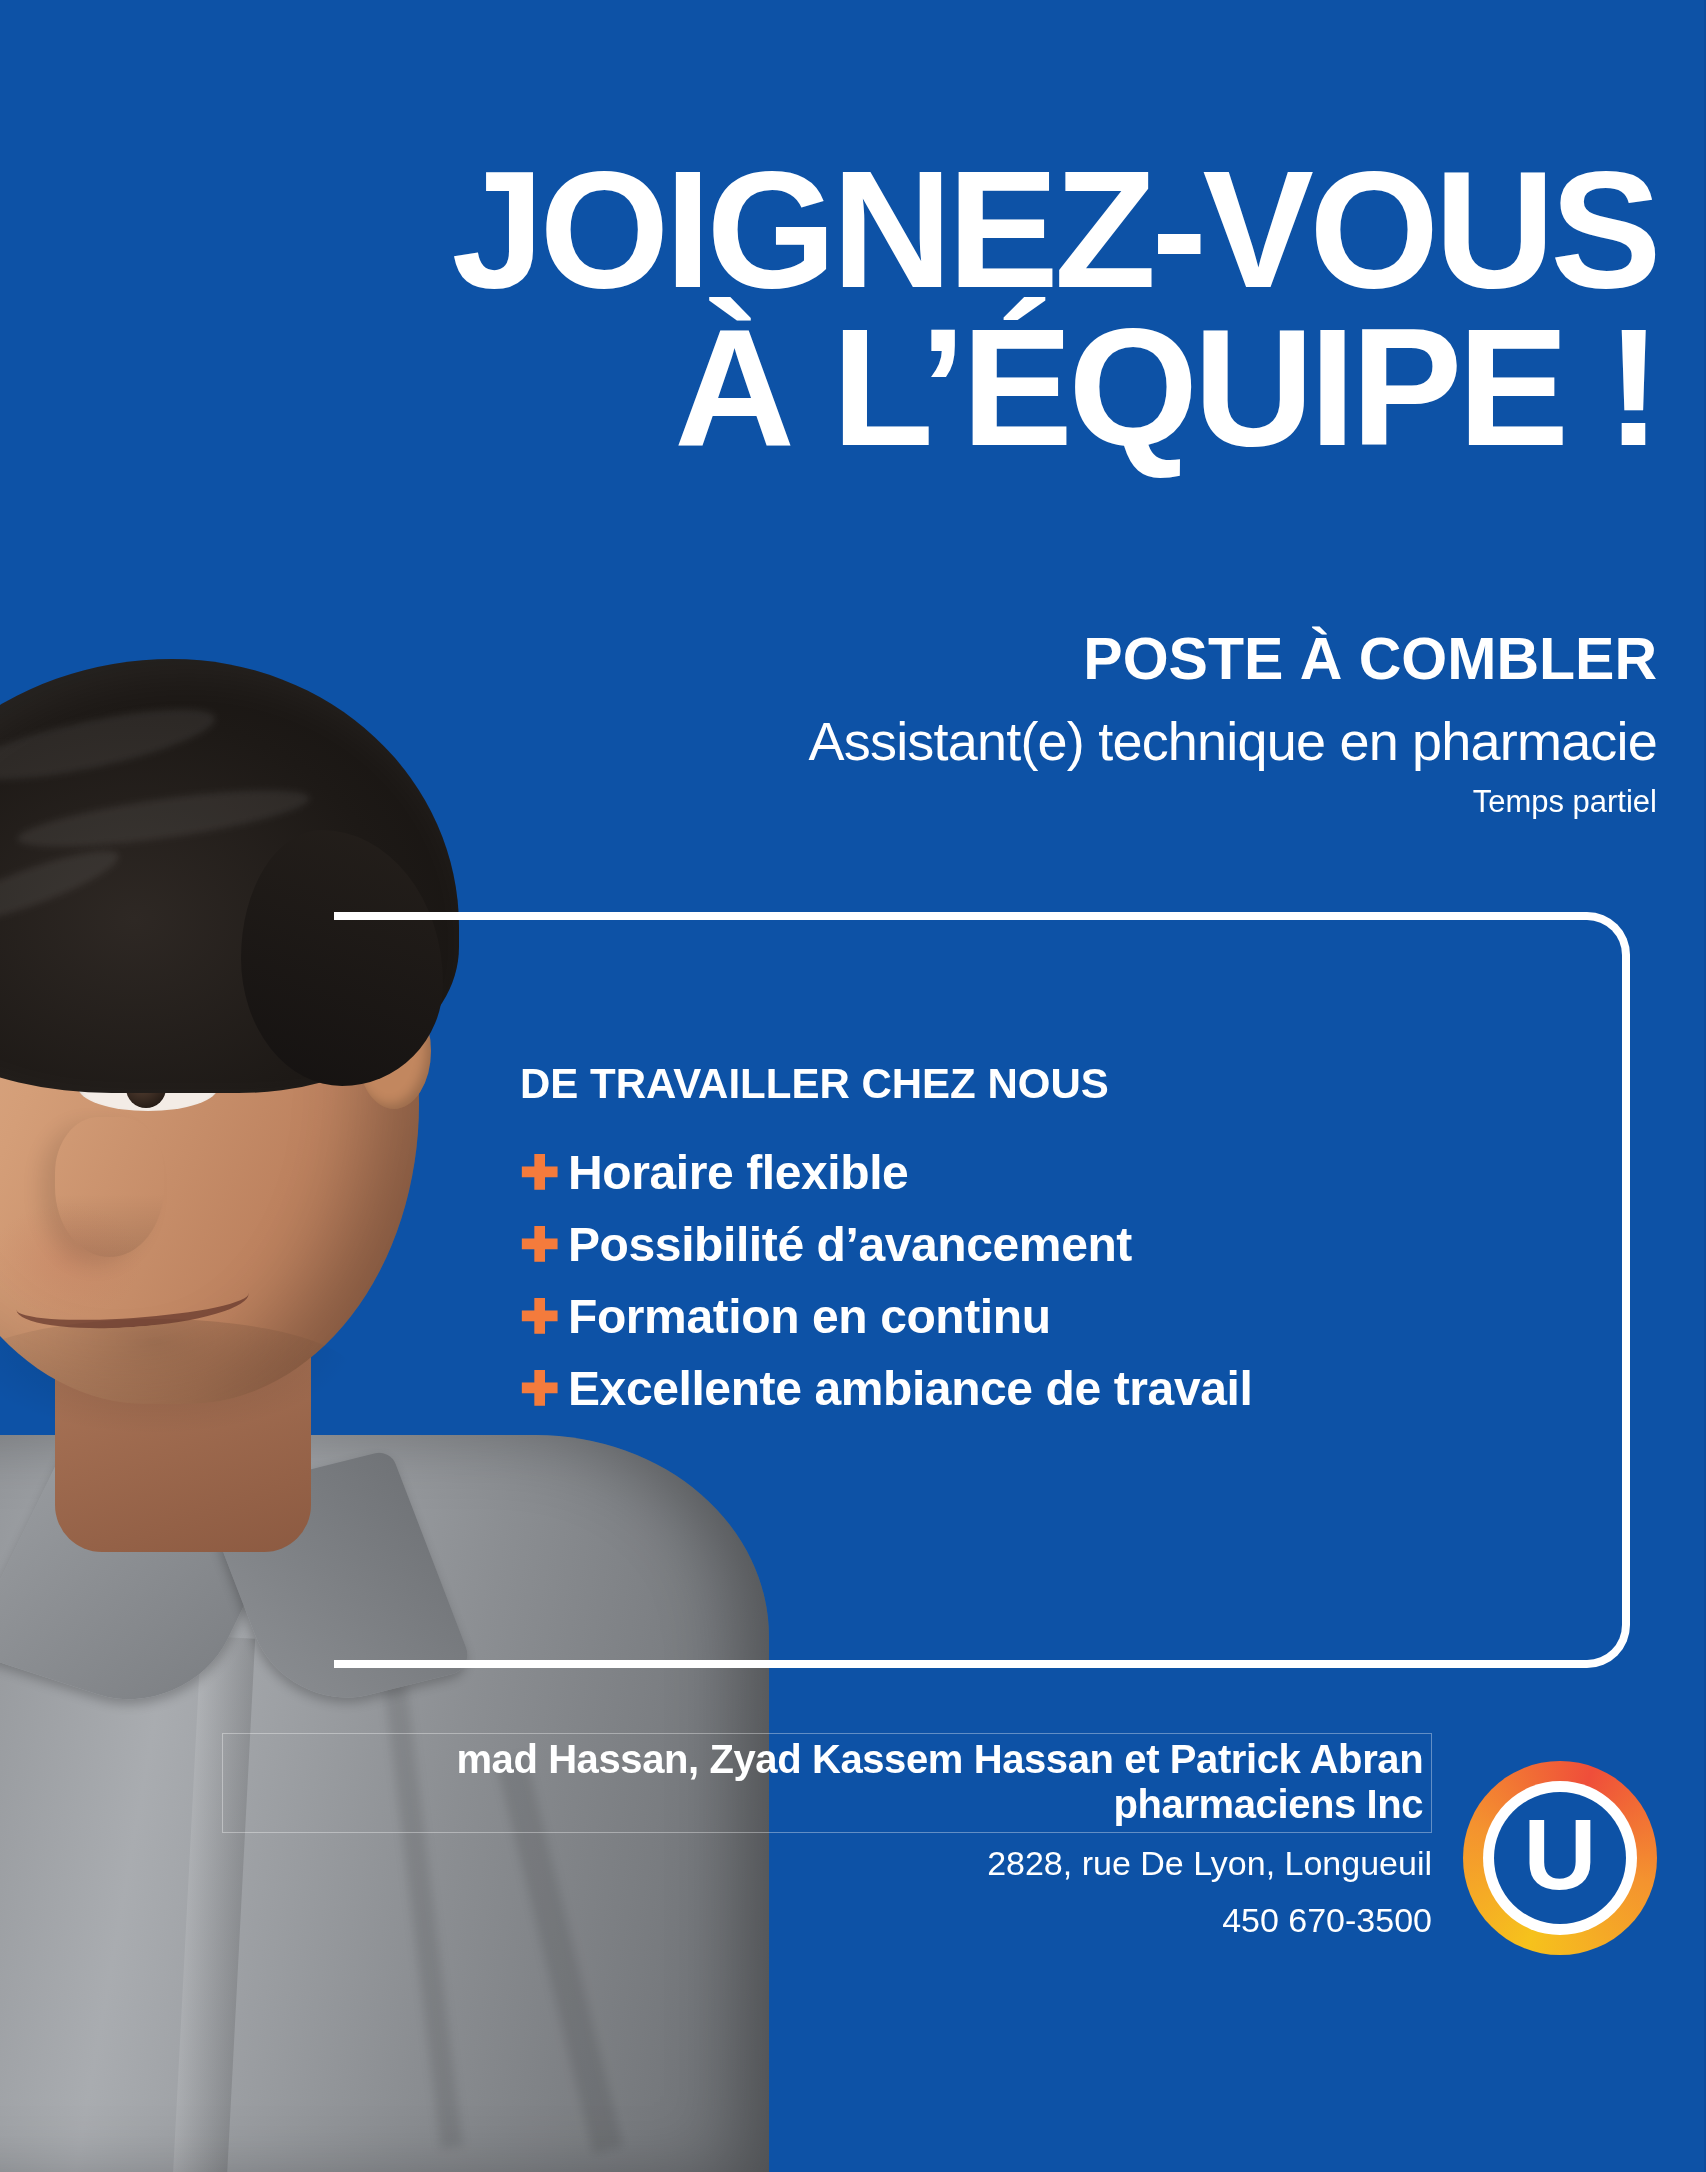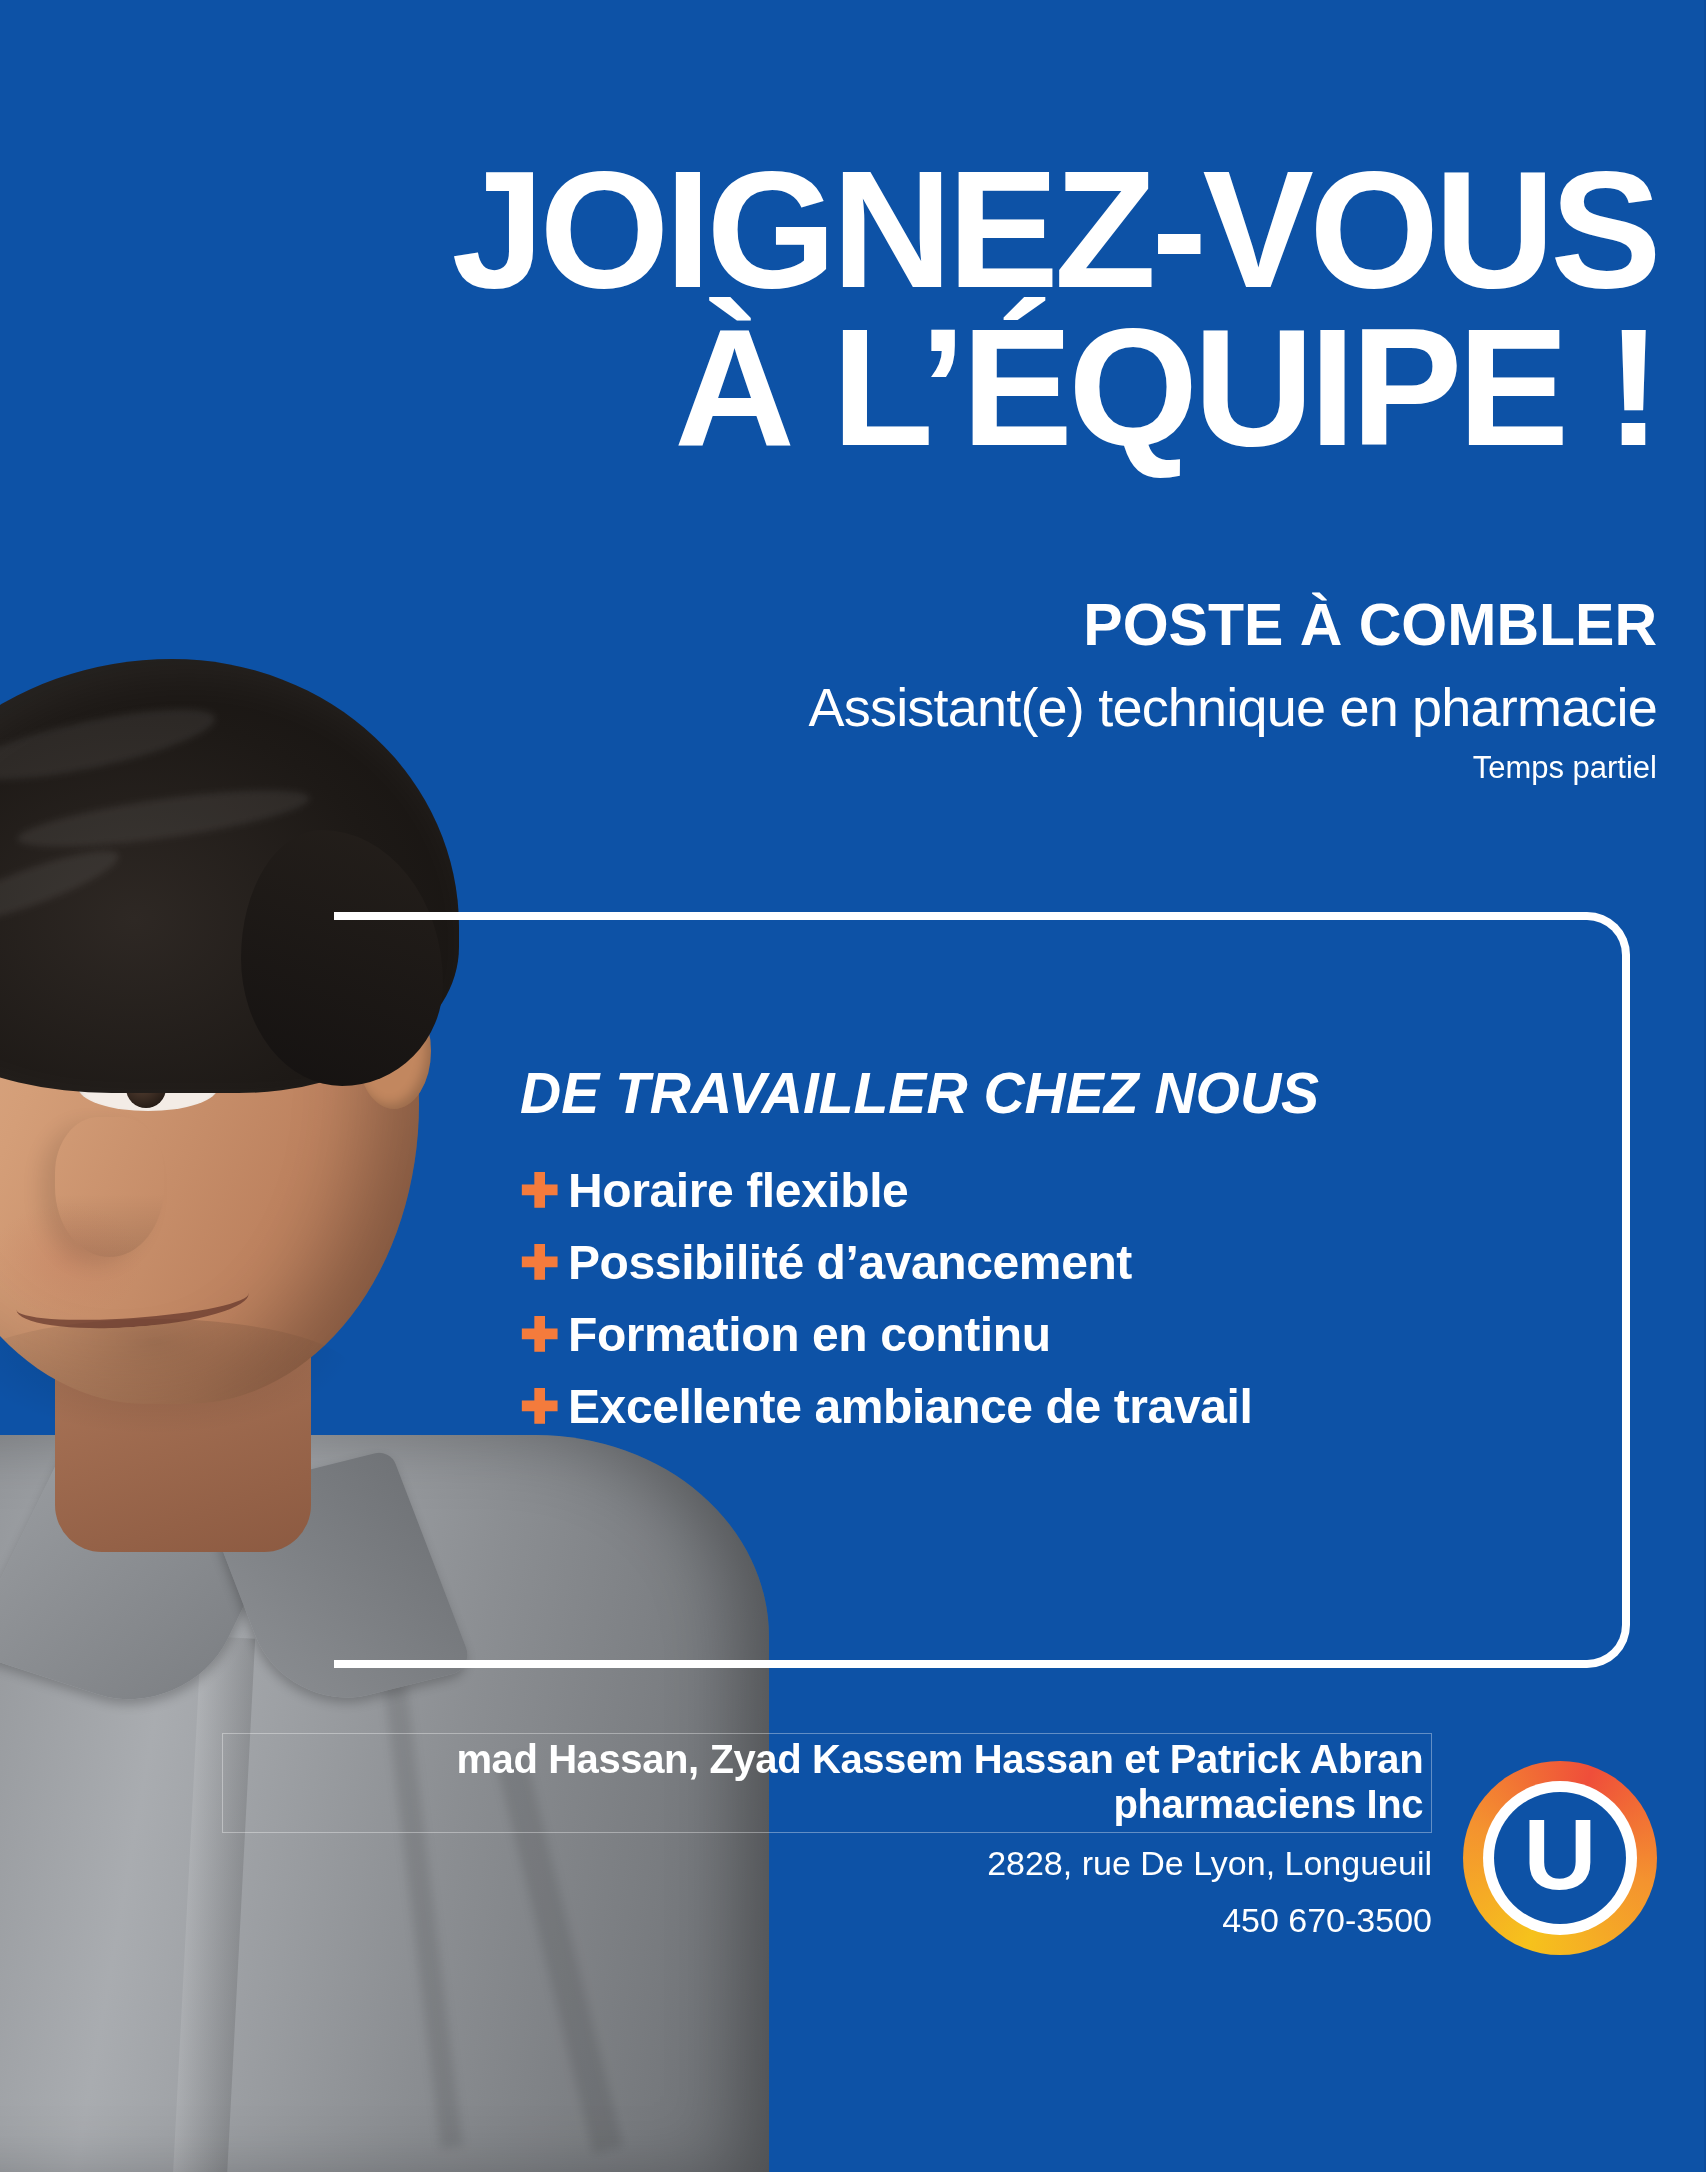--- a/index.html
+++ b/index.html
@@ -241,21 +241,21 @@
     font-weight: 700;
     letter-spacing: -4.7px;
     line-height: 0.90;
   }
   .headline .l1 { font-size: 167px; display: block; }
   .headline .l2 { font-size: 167px; display: block; margin-top: 7.8px; }
 
   .subhead {
     position: absolute;
     right: 47px;
-    top: 591px;
+    top: 625px;
     width: 1241px;
     text-align: right;
     color: #ffffff;
   }
   .subhead .poste {
     font-size: 59px;
     font-weight: 700;
     letter-spacing: 0px;
     display: block;
   }
@@ -294,26 +294,25 @@
   .benefits-title {
     color: #f47b3c;
     font-size: 68px;
     font-weight: 700;
     letter-spacing: -0.8px;
     line-height: 1;
     display: block;
   }
   .benefits-sub {
     color: #ffffff;
-    font-size: 57px;
+    font-size: 42px;
     font-weight: 700;
     letter-spacing: 0px;
     display: block;
     margin-top: 9.3px;
-    font-style: italic;
   }
   .benefit-list {
     margin-top: 37px;
     list-style: none;
     padding: 0;
   }
   .benefit-item {
     display: flex;
     align-items: center;
     margin-bottom: 17px;

